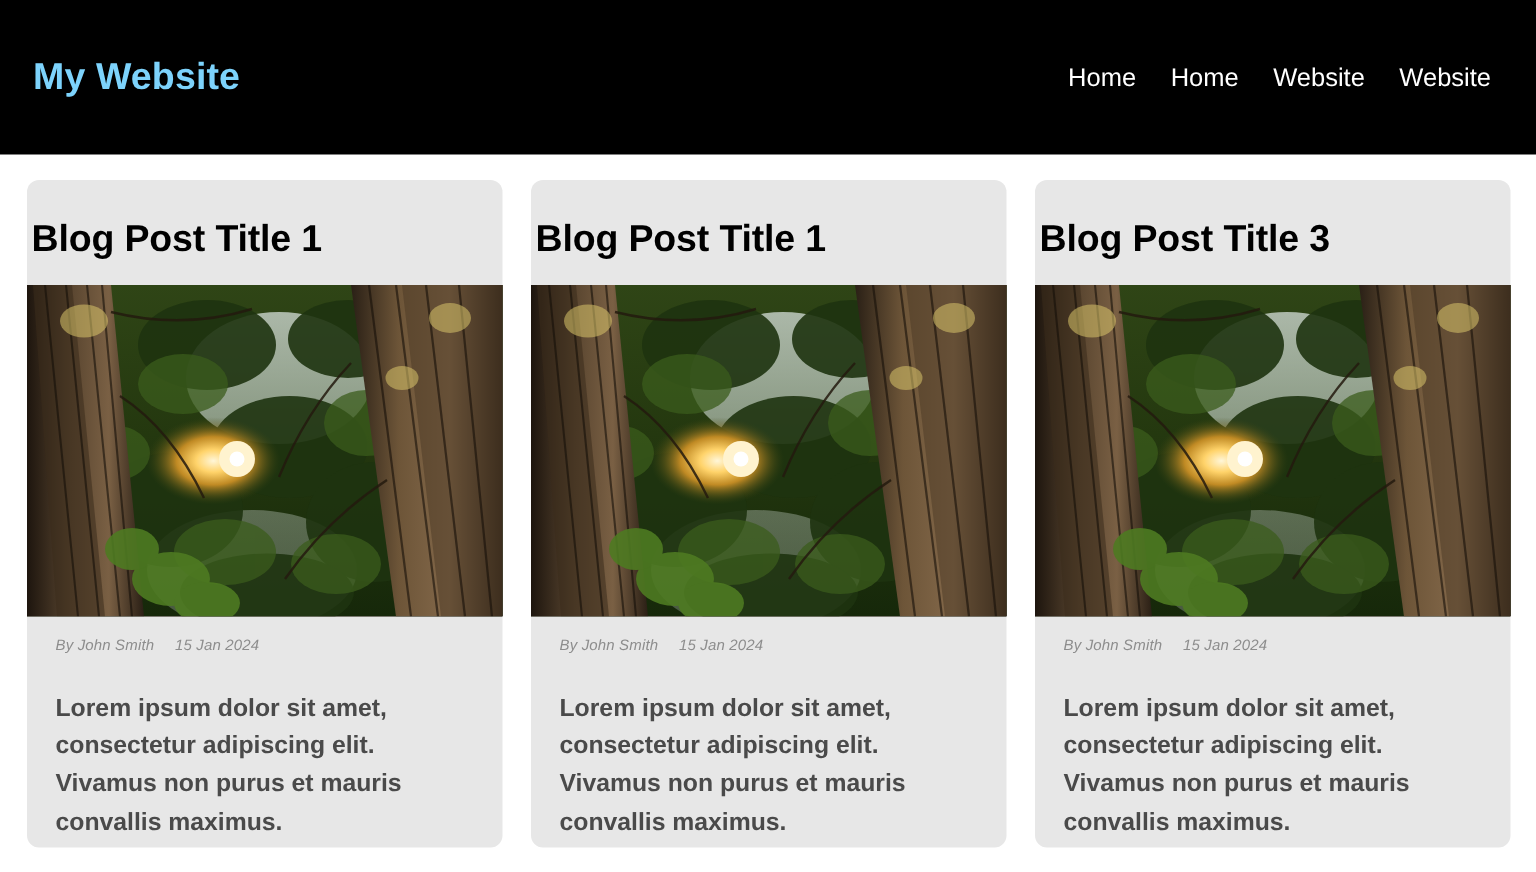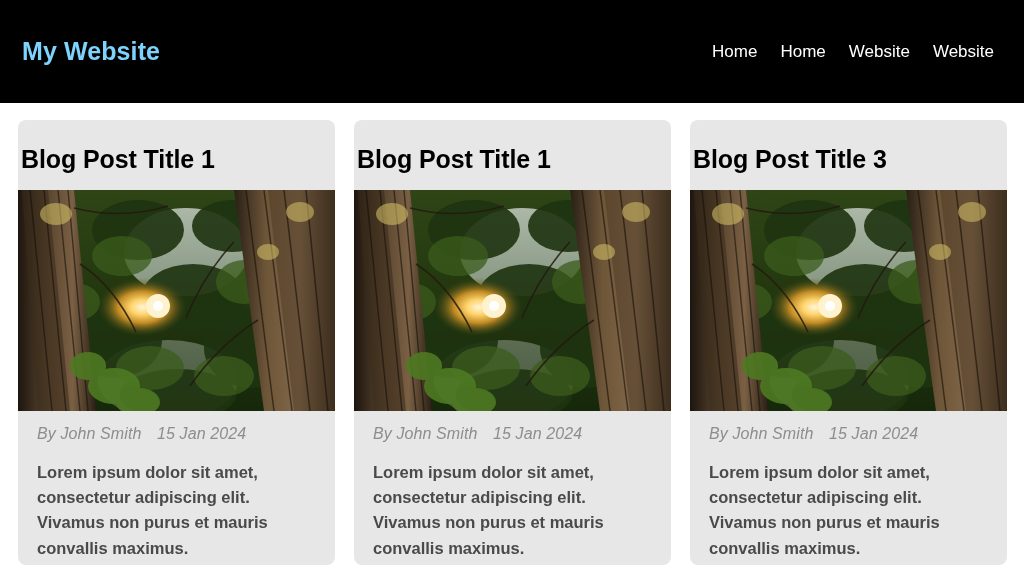--- a/index.html
+++ b/index.html
@@ -95,21 +95,21 @@
   .post-thumb svg {
     display: block;
     width: 322px;
     height: 221px;
   }
 
   .post-meta {
     position: absolute;
     top: 305px;
     left: 19px;
-    font-size: 16px;
+    font-size: 10px;
     font-style: italic;
     color: #8d8d8d;
     white-space: nowrap;
     letter-spacing: 0.1px;
   }
 
   .post-meta .meta-date {
     margin-left: 11px;
   }
 

